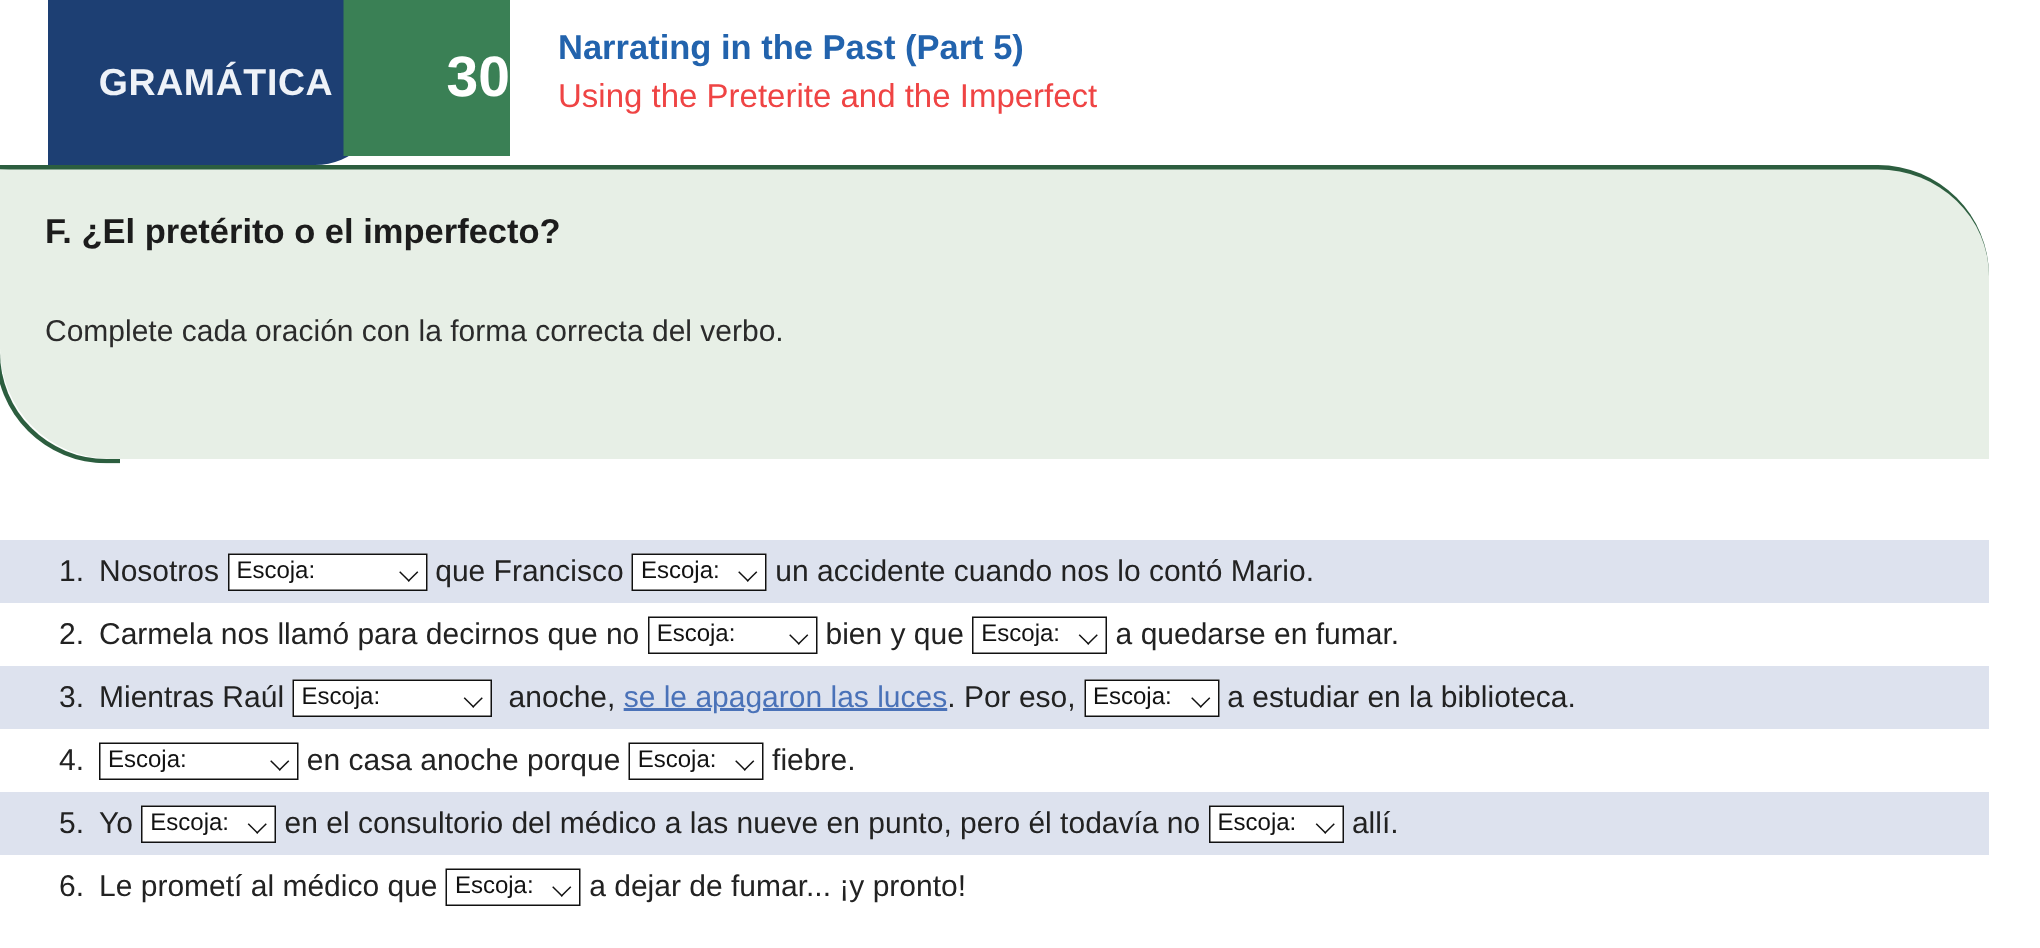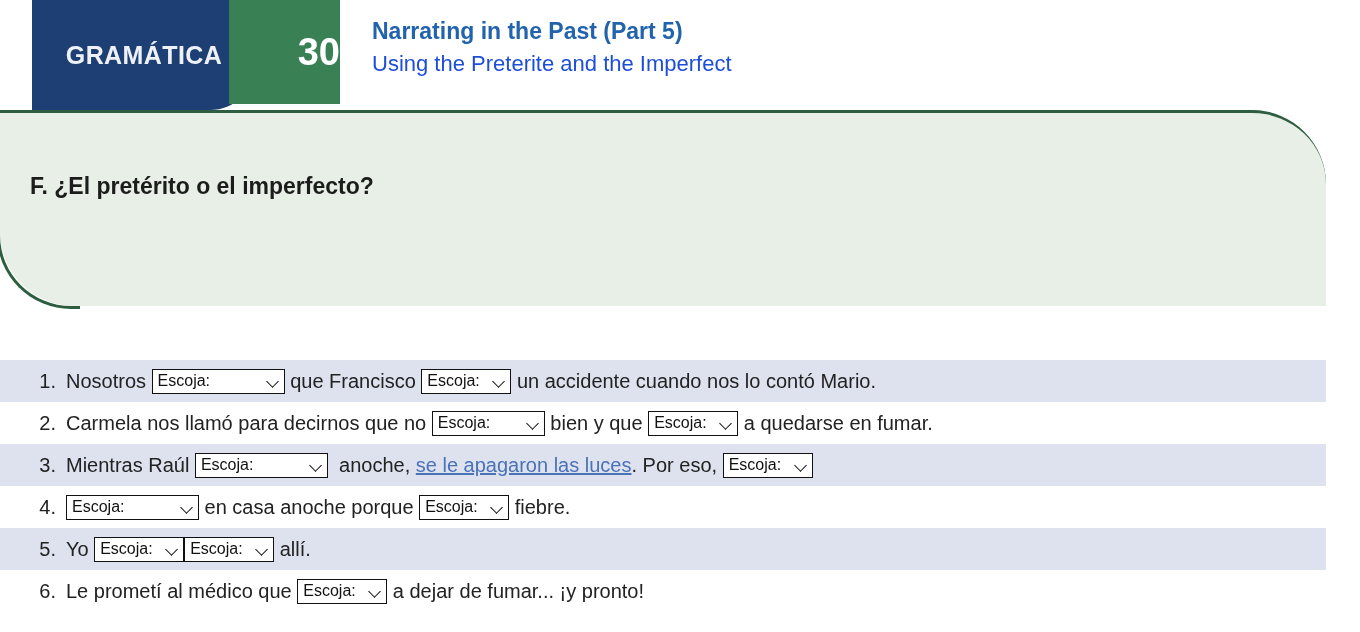--- a/index.html
+++ b/index.html
@@ -56,21 +56,21 @@
     left: 372px; top: 16px;
   }
   .title-main {
     color: #2263ad;
     font-size: 23px;
     font-weight: bold;
     line-height: 1.35;
     white-space: nowrap;
   }
   .title-sub {
-    color: #1d4ed8;
+    color: #ef4444;
     font-size: 22px;
     line-height: 1.35;
     white-space: nowrap;
     margin-top: 2px;
   }
 
   
   .panel-wrap {
     position: relative;
     width: 1326px;
@@ -93,21 +93,21 @@
     position: absolute;
     left: -3px; bottom: -3px;
     width: 80px; height: 80px;
     border-left: 3px solid #2c5e3f;
     border-bottom: 3px solid #2c5e3f;
     border-bottom-left-radius: 74px;
     border-top: 0; border-right: 0;
   }
   .panel-inner {
     position: absolute;
-    left: 30px; top: 60px;
+    left: 30px; top: 28px;
     right: 40px;
   }
   .panel-heading {
     font-size: 23px;
     font-weight: bold;
     color: #1c1c1c;
     margin: 0 0 42px 0;
   }
   .panel-text {
     font-size: 20px;
@@ -201,20 +201,21 @@
   <div class="title-block">
     <div class="title-main">Narrating in the Past (Part 5)</div>
     <div class="title-sub">Using the Preterite and the Imperfect</div>
   </div>
 </div>
 
 <div class="panel-wrap">
   <div class="panel">
     <div class="panel-inner">
       <div class="panel-heading">F. ¿El pretérito o el imperfecto?</div>
+      <div class="panel-text">Complete cada oración con la forma correcta del verbo.</div>
     </div>
   </div>
 </div>
 
 <div class="items" id="items-container">
     <div class="item-row striped">
       <span class="item-num">1.</span>
       <span class="item-body">
         <span class="txt">Nosotros </span>
         <span class="sel w-wide">
@@ -253,20 +254,21 @@
           <span class="sel-label">Escoja:</span>
           <span class="chev"></span>
         </span>
         <span class="txt">  anoche, </span>
         <span class="inline-link">se le apagaron las luces </span>
         <span class="txt">. Por eso, </span>
         <span class="sel w-narrow">
           <span class="sel-label">Escoja:</span>
           <span class="chev"></span>
         </span>
+        <span class="txt"> a estudiar en la biblioteca.</span>
       </span>
     </div>
     <div class="item-row">
       <span class="item-num">4.</span>
       <span class="item-body">
         <span class="sel w-wide">
           <span class="sel-label">Escoja:</span>
           <span class="chev"></span>
         </span>
         <span class="txt"> en casa anoche porque </span>
@@ -278,20 +280,21 @@
       </span>
     </div>
     <div class="item-row striped">
       <span class="item-num">5.</span>
       <span class="item-body">
         <span class="txt">Yo </span>
         <span class="sel w-narrow">
           <span class="sel-label">Escoja:</span>
           <span class="chev"></span>
         </span>
+        <span class="txt"> en el consultorio del médico a las nueve en punto, pero él todavía no </span>
         <span class="sel w-narrow">
           <span class="sel-label">Escoja:</span>
           <span class="chev"></span>
         </span>
         <span class="txt"> allí.</span>
       </span>
     </div>
     <div class="item-row">
       <span class="item-num">6.</span>
       <span class="item-body">

